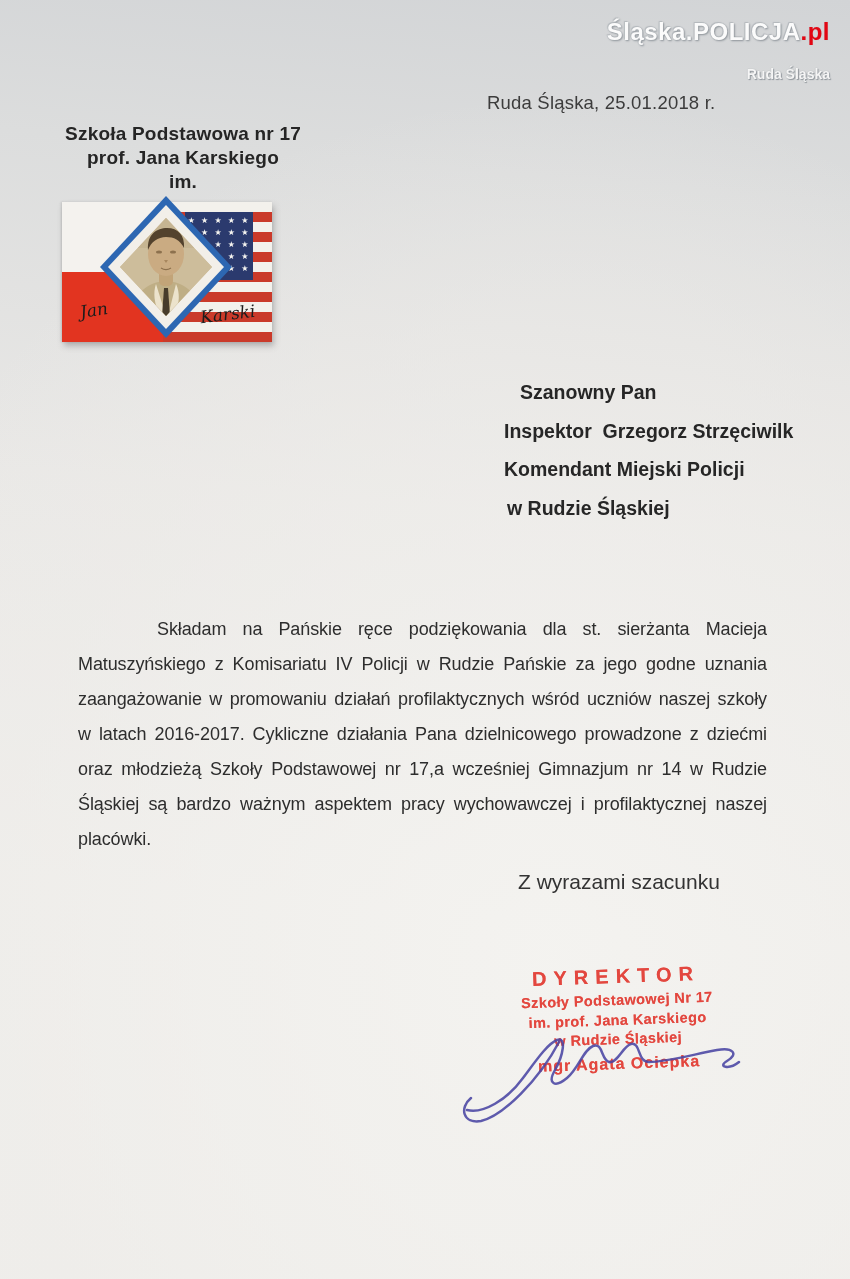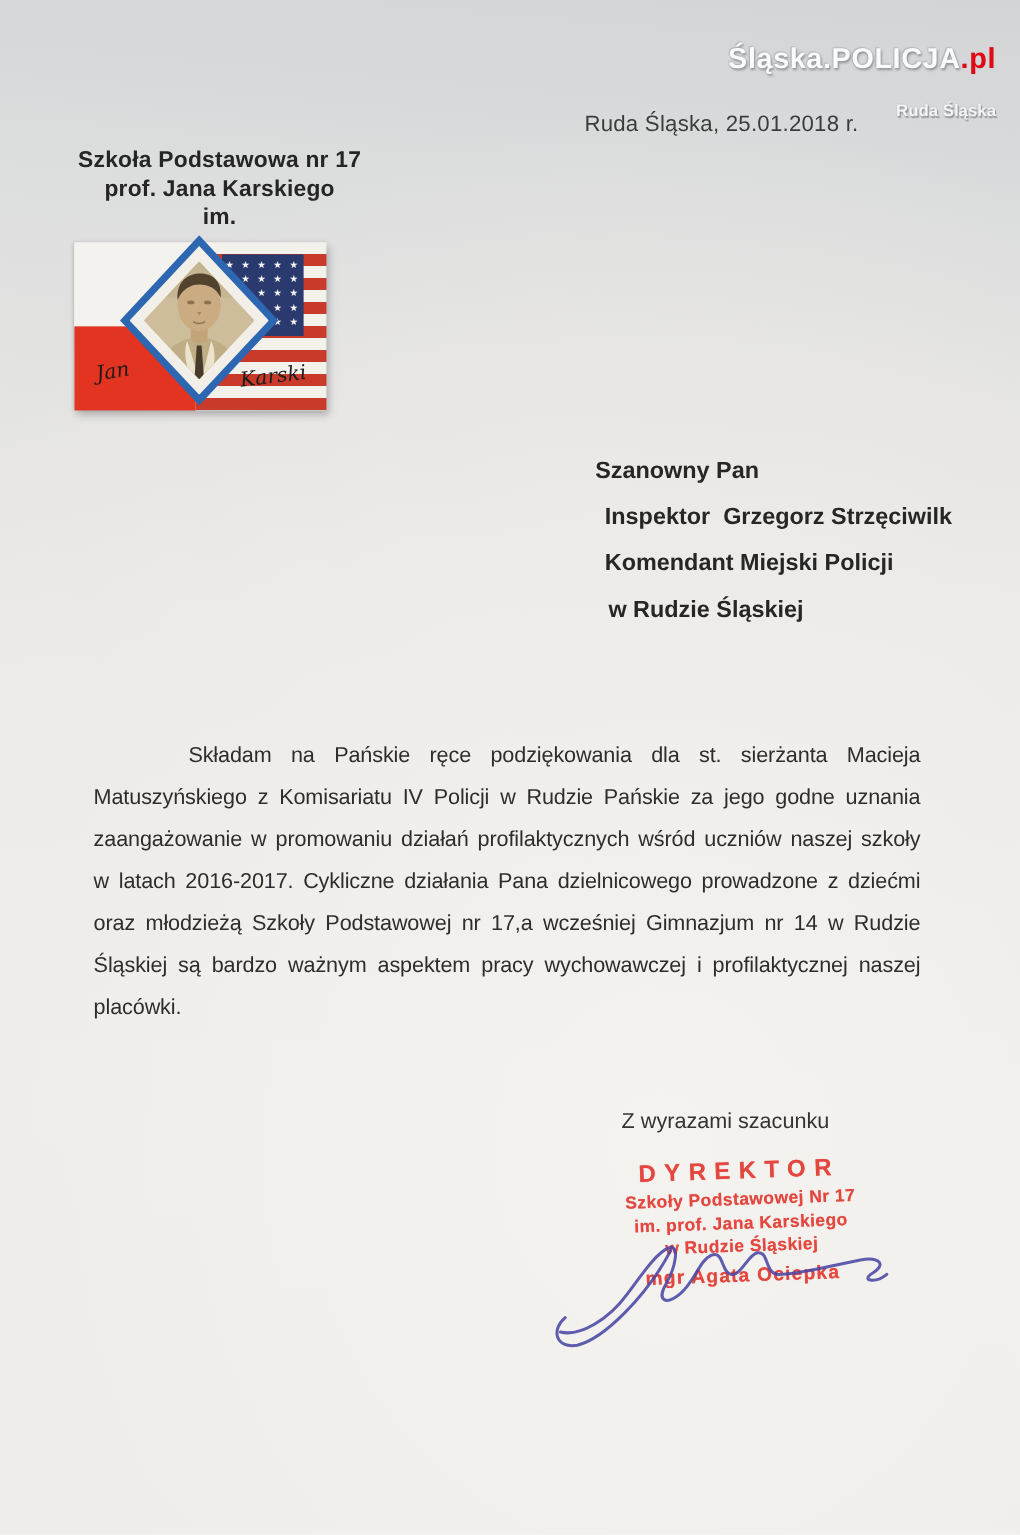--- a/index.html
+++ b/index.html
@@ -11,21 +11,20 @@
     background:
       radial-gradient(ellipse 120% 90% at 65% 75%, rgba(244,243,240,.9) 0%, rgba(238,236,233,.5) 55%, rgba(0,0,0,0) 75%),
       linear-gradient(185deg, #d2d4d6 0%, #dcdddd 15%, #e9e8e6 40%, #f0efec 70%, #efeeeb 100%);
   }
 
   
   .watermark { position:absolute; top:18px; right:20px; text-align:right; line-height:1.15; }
   .wm-brand {
     font-size:24px; font-weight:bold; letter-spacing:.5px; color:#fbfbfb;
     text-shadow:0 0 1px #9aa0a4, 1px 1px 2px #8e949a, -1px -1px 1px #b8bcc0;
-    margin-top:18px;
   }
   .wm-brand .pl { color:#e30613; text-shadow:0 0 1px #b8bcc0; }
   .wm-city {
     font-size:14px; font-weight:bold; color:#f5f5f5;
     text-shadow:0 0 1px #9aa0a4, 1px 1px 1px #8e949a;
     margin-top:20px;
   }
 
   
   .date-line { position:absolute; left:487px; top:92px; font-size:18.5px; color:#3c3c3c; letter-spacing:.2px; }
@@ -55,34 +54,34 @@
     clip-path:polygon(50% 0, 100% 50%, 50% 100%, 0 50%); background:#cdbd9b; }
   .portrait-svg { position:absolute; left:0; top:0; }
 
   .logo-script { position:absolute; font-family:"DejaVu Serif", serif; font-style:italic;
     color:#1c1c1c; font-size:17px; }
   .script-left  { left:18px; top:98px; transform:rotate(-9deg); }
   .script-right { left:138px; top:102px; transform:rotate(-7deg); }
 
   
   .addressee { position:absolute; left:496px; top:380px; font-weight:bold; font-size:19.5px; color:#262626; }
-  .addr-line { white-space:pre; margin-bottom:14.5px; line-height:24px; }
+  .addr-line { white-space:pre; margin-bottom:14.5px; line-height:24px;margin-left:24px; }
   .addr-line:nth-child(2){ margin-left:8px; }
   .addr-line:nth-child(3){ margin-left:8px; }
   .addr-line:nth-child(4){ margin-left:11px; }
 
   
   .letter-body { position:absolute; left:78px; top:612px; width:689px;
     font-size:18px; color:#2d2d2d; letter-spacing:-.1px; }
   .body-line { height:35px; line-height:35px; text-align:justify; text-align-last:justify; white-space:nowrap; }
   .body-line.first { text-indent:79px; }
   .body-line.last { text-align-last:left; }
 
   
-  .closing { position:absolute; left:518px; top:924px; font-size:18px; color:#333; }
+  .closing { position:absolute; left:518px; top:870px; font-size:21px; color:#333; }
 
   
   .stamp { position:absolute; left:500px; top:965px; width:235px; text-align:center;
     color:#e23b32; transform:rotate(-2deg); opacity:.93;
     text-shadow:0 0 .6px rgba(226,59,50,.75); }
   .stamp-title { font-size:20px; font-weight:bold; letter-spacing:7px; margin-bottom:3px; }
   .stamp-line  { font-size:14.5px; font-weight:bold; line-height:19.5px; letter-spacing:.4px; }
   .stamp-name  { font-size:16px; font-weight:bold; margin-top:5px; letter-spacing:1px; }
 
   

